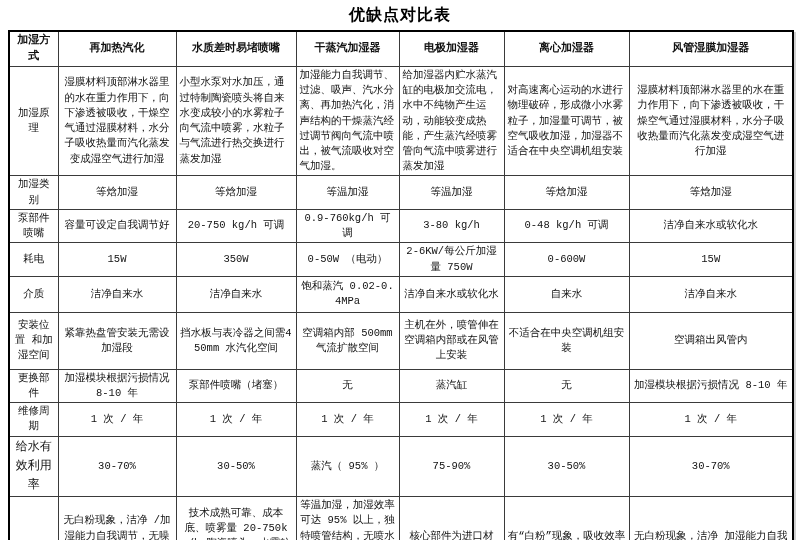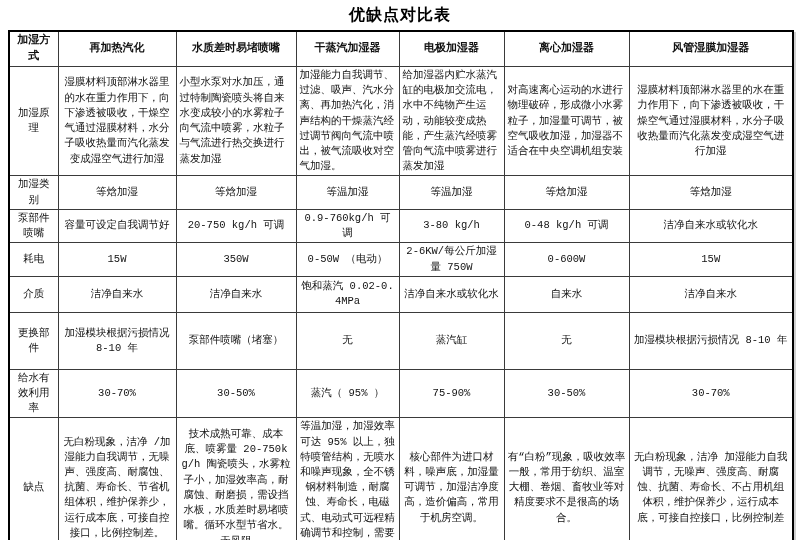--- a/index.html
+++ b/index.html
@@ -126,27 +126,45 @@
         <tr>
           <td class="rowlabel">介质</td>
           <td>洁净自来水</td>
           <td>洁净自来水</td>
           <td class="long">饱和蒸汽 0.02-0.4MPa</td>
           <td>洁净自来水或软化水</td>
           <td>自来水</td>
           <td>洁净自来水</td>
         </tr>
         <tr>
+          <td class="rowlabel">安装位置 和加湿空间</td>
+          <td>紧靠热盘管安装无需设加湿段</td>
+          <td class="long">挡水板与表冷器之间需450mm 水汽化空间</td>
+          <td class="long">空调箱内部 500mm 气流扩散空间</td>
+          <td class="long">主机在外，喷管伸在空调箱内部或在风管上安装</td>
+          <td>不适合在中央空调机组安装</td>
+          <td>空调箱出风管内</td>
+        </tr>
+        <tr>
           <td class="rowlabel">更换部件</td>
           <td class="long">加湿模块根据污损情况8-10 年</td>
           <td>泵部件喷嘴（堵塞）</td>
           <td>无</td>
           <td>蒸汽缸</td>
           <td>无</td>
           <td class="long">加湿模块根据污损情况 8-10 年</td>
+        </tr>
+        <tr>
+          <td class="rowlabel">维修周期</td>
+          <td>1 次 / 年</td>
+          <td>1 次 / 年</td>
+          <td>1 次 / 年</td>
+          <td>1 次 / 年</td>
+          <td>1 次 / 年</td>
+          <td>1 次 / 年</td>
         </tr>
         <tr>
           <td class="rowlabel">给水有效利用率</td>
           <td>30-70%</td>
           <td>30-50%</td>
           <td>蒸汽（ 95% ）</td>
           <td>75-90%</td>
           <td>30-50%</td>
           <td>30-70%</td>
         </tr>

